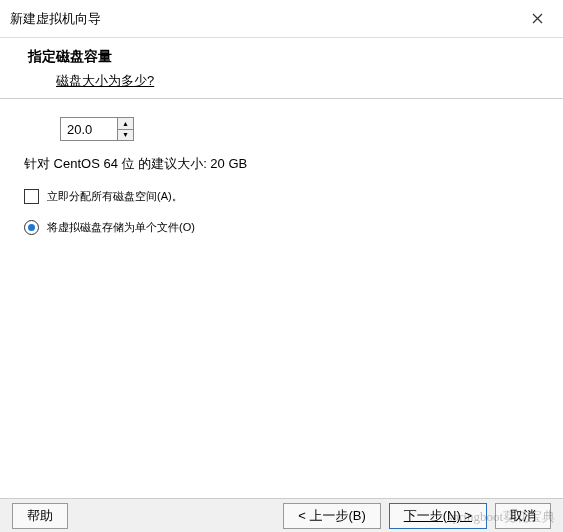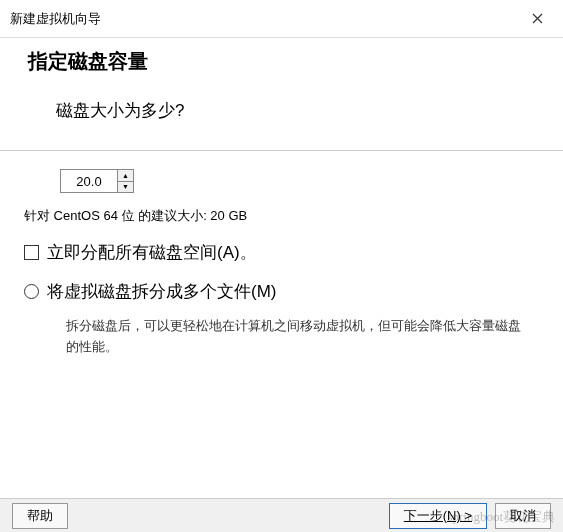--- a/index.html
+++ b/index.html
@@ -22,39 +22,39 @@
     }
     .close-btn {
       width: 36px; height: 28px;
       display: flex; align-items: center; justify-content: center;
       font-size: 15px; color: #333;
       cursor: pointer;
     }
     .header {
       padding: 10px 28px 4px 28px;
     }
-    .header-title { font-weight: bold; font-size: 20px; margin-bottom: 24px; }
-    .header-sub { font-size: 17px; padding-left: 28px; margin-bottom: 24px; }
+    .header-title { font-weight: bold; font-size: 14px; margin-bottom: 6px; }
+    .header-sub { font-size: 13px; padding-left: 28px; margin-bottom: 4px; text-decoration: underline; }
     .divider { border-top: 1px solid #ccc; margin: 0 0 18px 0; }
 
     .content { padding: 0 24px; }
 
     .size-row {
       display: flex; align-items: center; gap: 8px;
       margin-bottom: 14px;
     }
     .size-label { font-size: 13px; }
     .spinner {
       display: flex; align-items: stretch;
       border: 1px solid #888;
       height: 24px;
       margin-left: 36px;
     }
     .spinner input {
-      width: 56px; border: none; text-align: center;
+      width: 56px; border: none; text-align: left;
       padding: 0 6px; font-size: 13px; outline: none;
     }
     .spinner-btns {
       display: flex; flex-direction: column;
       border-left: 1px solid #888; width: 16px;
     }
     .spin-btn {
       flex: 1; display: flex; align-items: center; justify-content: center;
       font-size: 7px; background: #f0f0f0; cursor: pointer;
       line-height: 1;
@@ -74,21 +74,21 @@
     }
     .radio {
       width: 15px; height: 15px; border: 1px solid #333;
       border-radius: 50%; display: inline-flex;
       align-items: center; justify-content: center; background: #fff;
     }
     .radio.checked::after {
       content: ""; width: 7px; height: 7px; border-radius: 50%;
       background: #2176d1;
     }
-    .option-label { font-size: 17px; }
+    .option-label { font-size: 11px; }
     .option-desc {
       font-size: 13px; color: #333;
       padding: 2px 6px 0 42px; line-height: 1.65;
       margin-bottom: 28px;
     }
 
     .footer {
       position: absolute;
       left: 0; right: 0; bottom: 0;
       border-top: 1px solid #ccc;
@@ -149,31 +149,31 @@
 
   <div class="recommend">针对 CentOS 64 位 的建议大小: 20 GB</div>
 
   <div class="option-block">
     <div class="checkbox-row">
       <span class="checkbox"></span>
       <span class="option-label">立即分配所有磁盘空间(A)。</span>
     </div>
   </div>
 
-
   <div class="option-block">
     <div class="radio-row">
-      <span class="radio"></span>
-      <span class="option-label">将虚拟磁盘拆分成多个文件(M)</span>
+      <span class="radio checked"></span>
+      <span class="option-label">将虚拟磁盘存储为单个文件(O)</span>
     </div>
-    <div class="option-desc">拆分磁盘后，可以更轻松地在计算机之间移动虚拟机，但可能会降低大容量磁盘的性能。</div>
   </div>
+
 
 </div>
 
 <div class="footer">
   <button class="btn">帮助</button>
   <div class="footer-spacer"></div>
+  <button class="btn">&lt; 上一步(B)</button>
   <button class="btn primary">下一步(N) &gt;</button>
   <button class="btn">取消</button>
 </div>
 
 <div class="watermark">springboot葵花宝典</div>
 
 </body></html>

